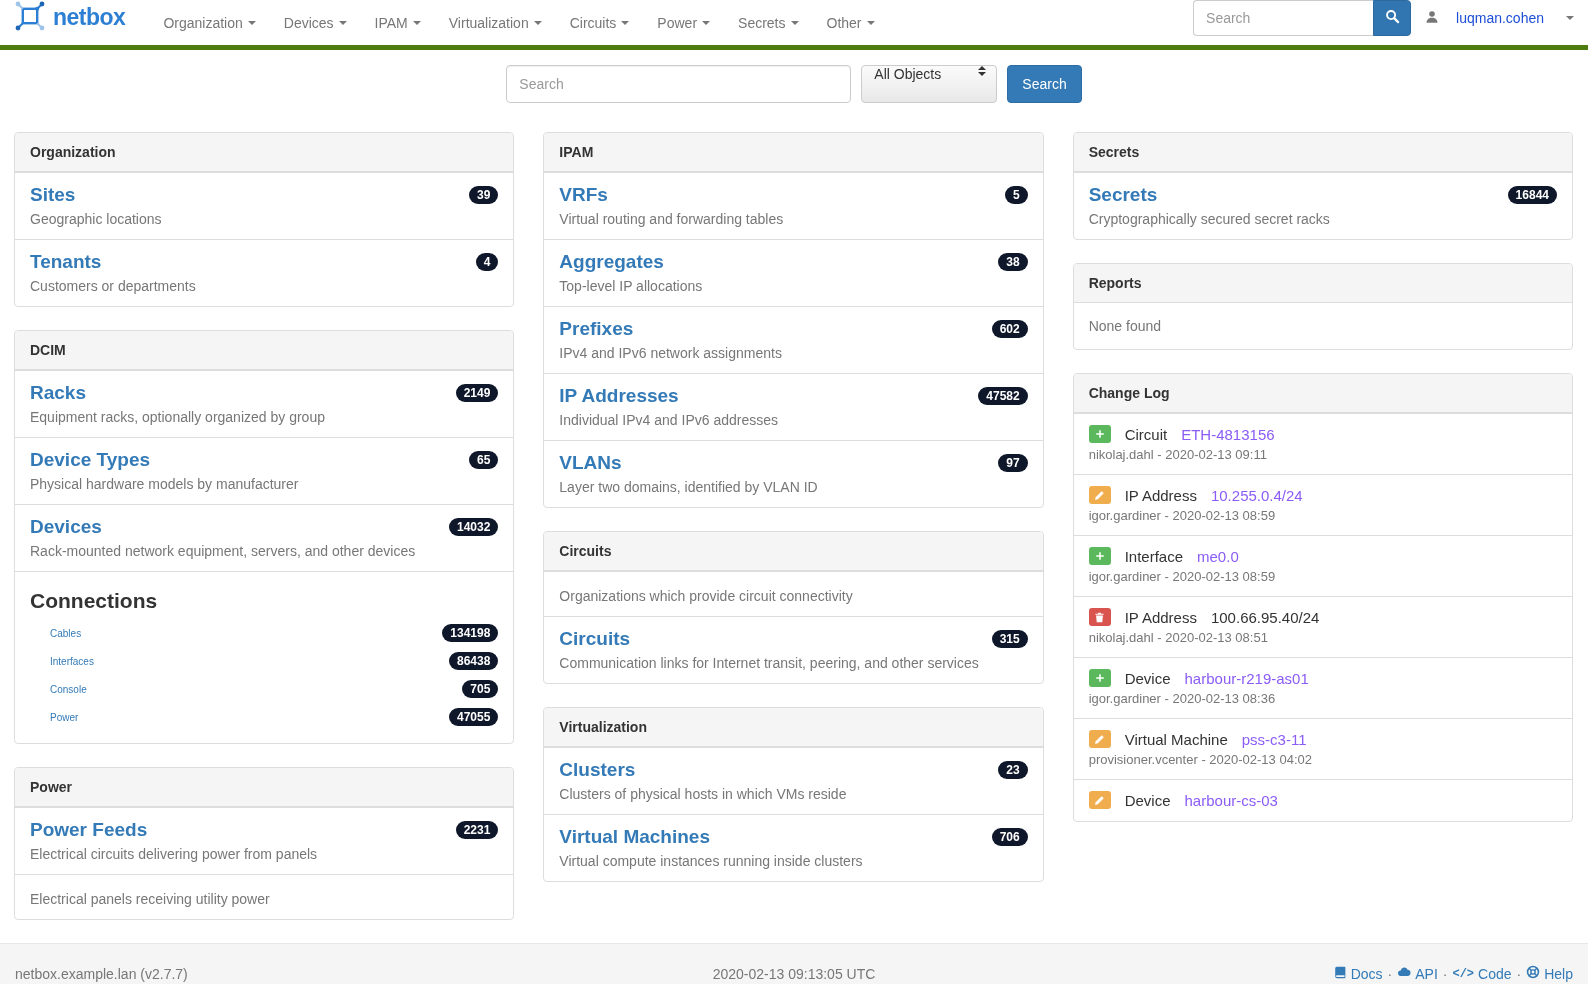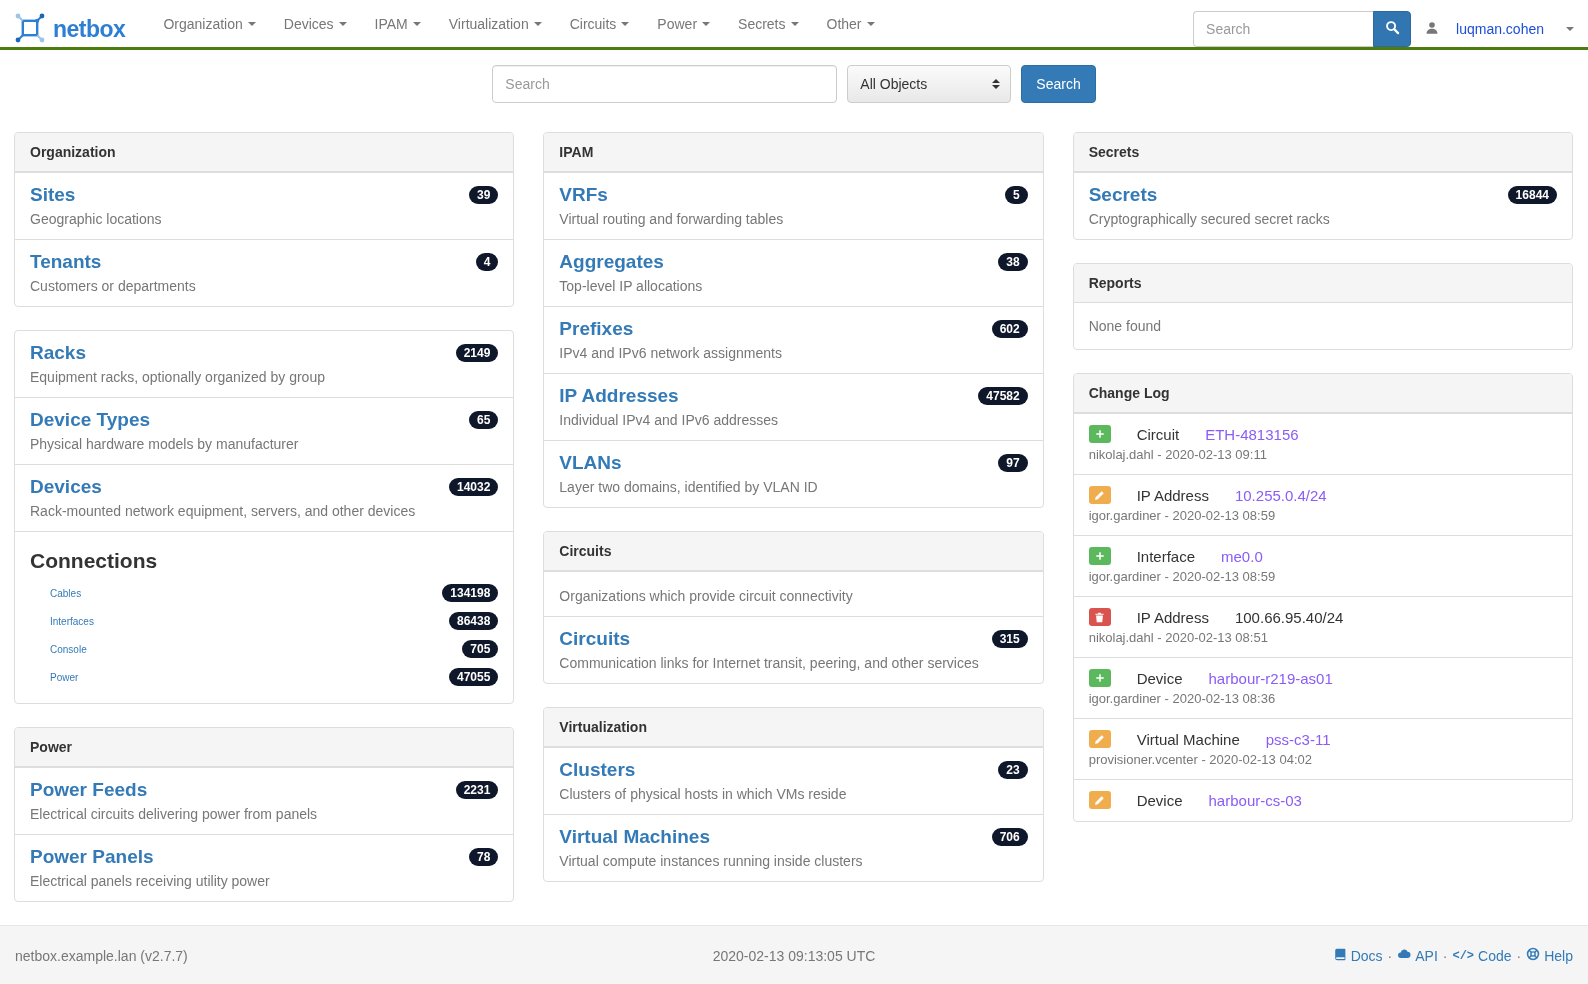--- a/index.html
+++ b/index.html
@@ -9,24 +9,24 @@
     font-size: 14px;
     color: #333;
     background: #fff;
   }
   .page { min-height: 984px; display: flex; flex-direction: column; }
 
   
   .navbar {
     height: 50px;
     display: flex;
-    align-items: flex-end;
+    align-items: flex-start;
     padding: 0 14px;
     background: #fff;
-    border-bottom: 3px solid #4d7c0f;
+    border-bottom: 5px solid #4d7c0f;
   }
   .brand { display: flex; align-items: center; gap: 7px; margin-right: 24px; cursor: pointer; }
   .brand-text { color: #2c7fd3; font-size: 23px; font-weight: bold; letter-spacing: -0.5px; }
   .nav-menus { display: flex; align-items: center; }
   .nav-link {
     color: #777; padding: 15px 14px; cursor: pointer; font-size: 14px;
     display: inline-flex; align-items: center; text-decoration: none; white-space: nowrap;
   }
   .caret {
     display: inline-block; margin-left: 5px;
@@ -52,23 +52,23 @@
     padding: 15px 0 16px; gap: 10px;
   }
   .search-row input {
     width: 345px; height: 38px; padding: 6px 12px; font-size: 14px;
     border: 1px solid #ccc; border-radius: 4px; outline: none; color: #555;
     box-shadow: inset 0 1px 1px rgba(0,0,0,.06);
     font-family: "Liberation Sans", sans-serif;
   }
   .search-row input::placeholder { color: #999; }
   .scope-select {
-    width: 164px; height: 38px; border: 1px solid #ccc; border-radius: 4px;
+    width: 136px; height: 38px; border: 1px solid #ccc; border-radius: 4px;
     background: linear-gradient(#fbfbfb, #e8e8e8);
-    display: flex; align-items: center; justify-content: space-between;
+    display: flex; align-items: flex-start; justify-content: space-between;
     padding: 0 10px 0 12px; cursor: pointer; color: #333;
   }
   .spinner-arrows { display: flex; flex-direction: column; gap: 2px; }
   .arrow-up { border-bottom: 4px solid #333; border-left: 4px solid transparent; border-right: 4px solid transparent; }
   .arrow-down { border-top: 4px solid #333; border-left: 4px solid transparent; border-right: 4px solid transparent; }
   .btn-primary {
     height: 38px; padding: 0 14px; background: #337ab7; border: 1px solid #2e6da4;
     border-radius: 4px; color: #fff; font-size: 14px; cursor: pointer;
     font-family: "Liberation Sans", sans-serif;
   }
@@ -94,21 +94,21 @@
     font-size: 12px; font-weight: bold; line-height: 1; min-width: 10px; text-align: center;
   }
   .connections-title { font-size: 21px; font-weight: 600; color: #333; margin: 6px 0 6px; }
   .conn-row {
     display: flex; align-items: center; justify-content: space-between;
     padding: 5px 0 5px 20px;
   }
   .conn-link { color: #337ab7; font-size: 10px; text-decoration: none; cursor: pointer; }
 
   
-  .cl-line { display: flex; align-items: center; gap: 26px; font-size: 15px; color: #333; }
+  .cl-line { display: flex; align-items: center; gap: 14px; font-size: 15px; color: #333; }
   .cl-icon {
     width: 22px; height: 18px; border-radius: 3px; flex: 0 0 auto;
     display: flex; align-items: center; justify-content: center;
   }
   .cl-icon.create { background: #5cb85c; }
   .cl-icon.update { background: #f0ad4e; }
   .cl-icon.delete { background: #d9534f; }
   .cl-object { color: #8b5cf6; text-decoration: none; cursor: pointer; }
   .cl-object.plain { color: #333; cursor: default; }
   .cl-meta { color: #777; font-size: 13px; margin-top: 4px; }
@@ -237,20 +237,21 @@
         <div class="list-item">
           <div class="item-row">
             <a class="item-title">Tenants</a>
             <span class="badge">4</span>
           </div>
           <div class="item-desc">Customers or departments</div>
         </div>
       </div>
 
       <div class="panel">
+        <div class="panel-heading">DCIM</div>
         <div class="list-item">
           <div class="item-row">
             <a class="item-title">Racks</a>
             <span class="badge">2149</span>
           </div>
           <div class="item-desc">Equipment racks, optionally organized by group</div>
         </div>
         <div class="list-item">
           <div class="item-row">
             <a class="item-title">Device Types</a>
@@ -289,24 +290,20 @@
       <div class="panel">
         <div class="panel-heading">Power</div>
         <div class="list-item">
           <div class="item-row">
             <a class="item-title">Power Feeds</a>
             <span class="badge">2231</span>
           </div>
           <div class="item-desc">Electrical circuits delivering power from panels</div>
         </div>
         <div class="list-item">
-          <div class="item-row">
-            <a class="item-title">Power Panels</a>
-            <span class="badge">78</span>
-          </div>
           <div class="item-desc">Electrical panels receiving utility power</div>
         </div>
       </div>
     </div>
 
     <div class="col">
 
       <div class="panel">
         <div class="panel-heading">IPAM</div>
         <div class="list-item">

